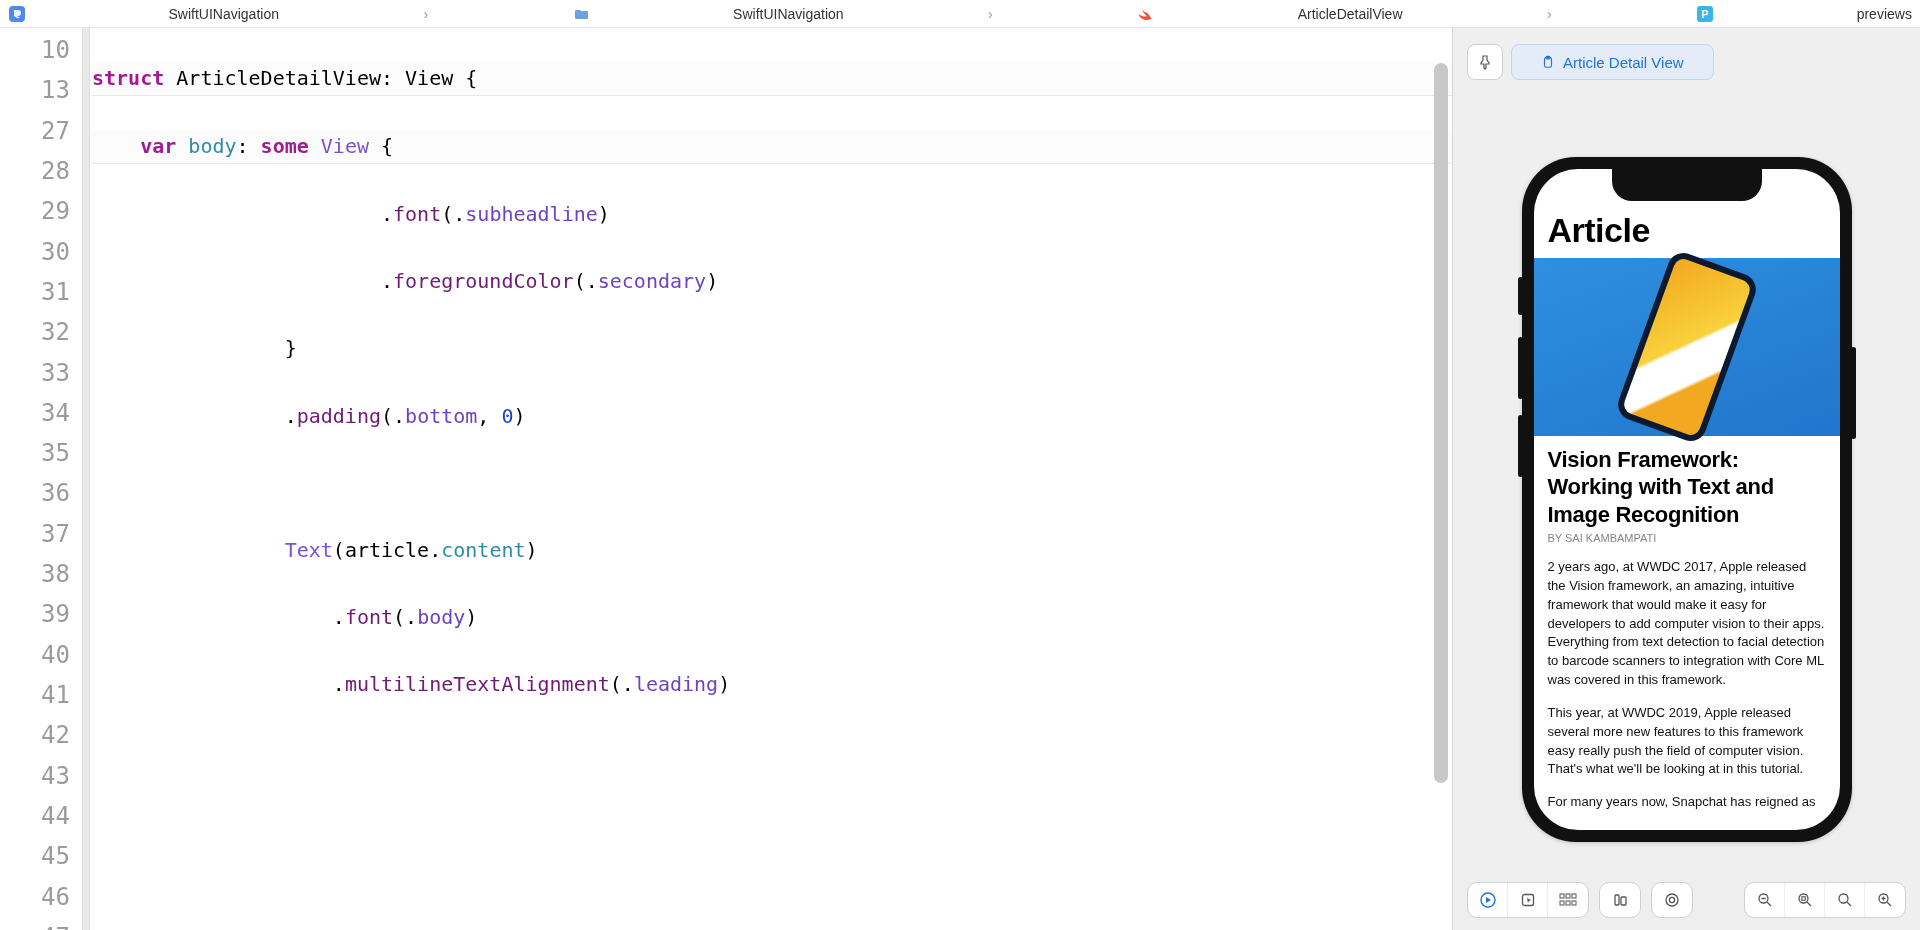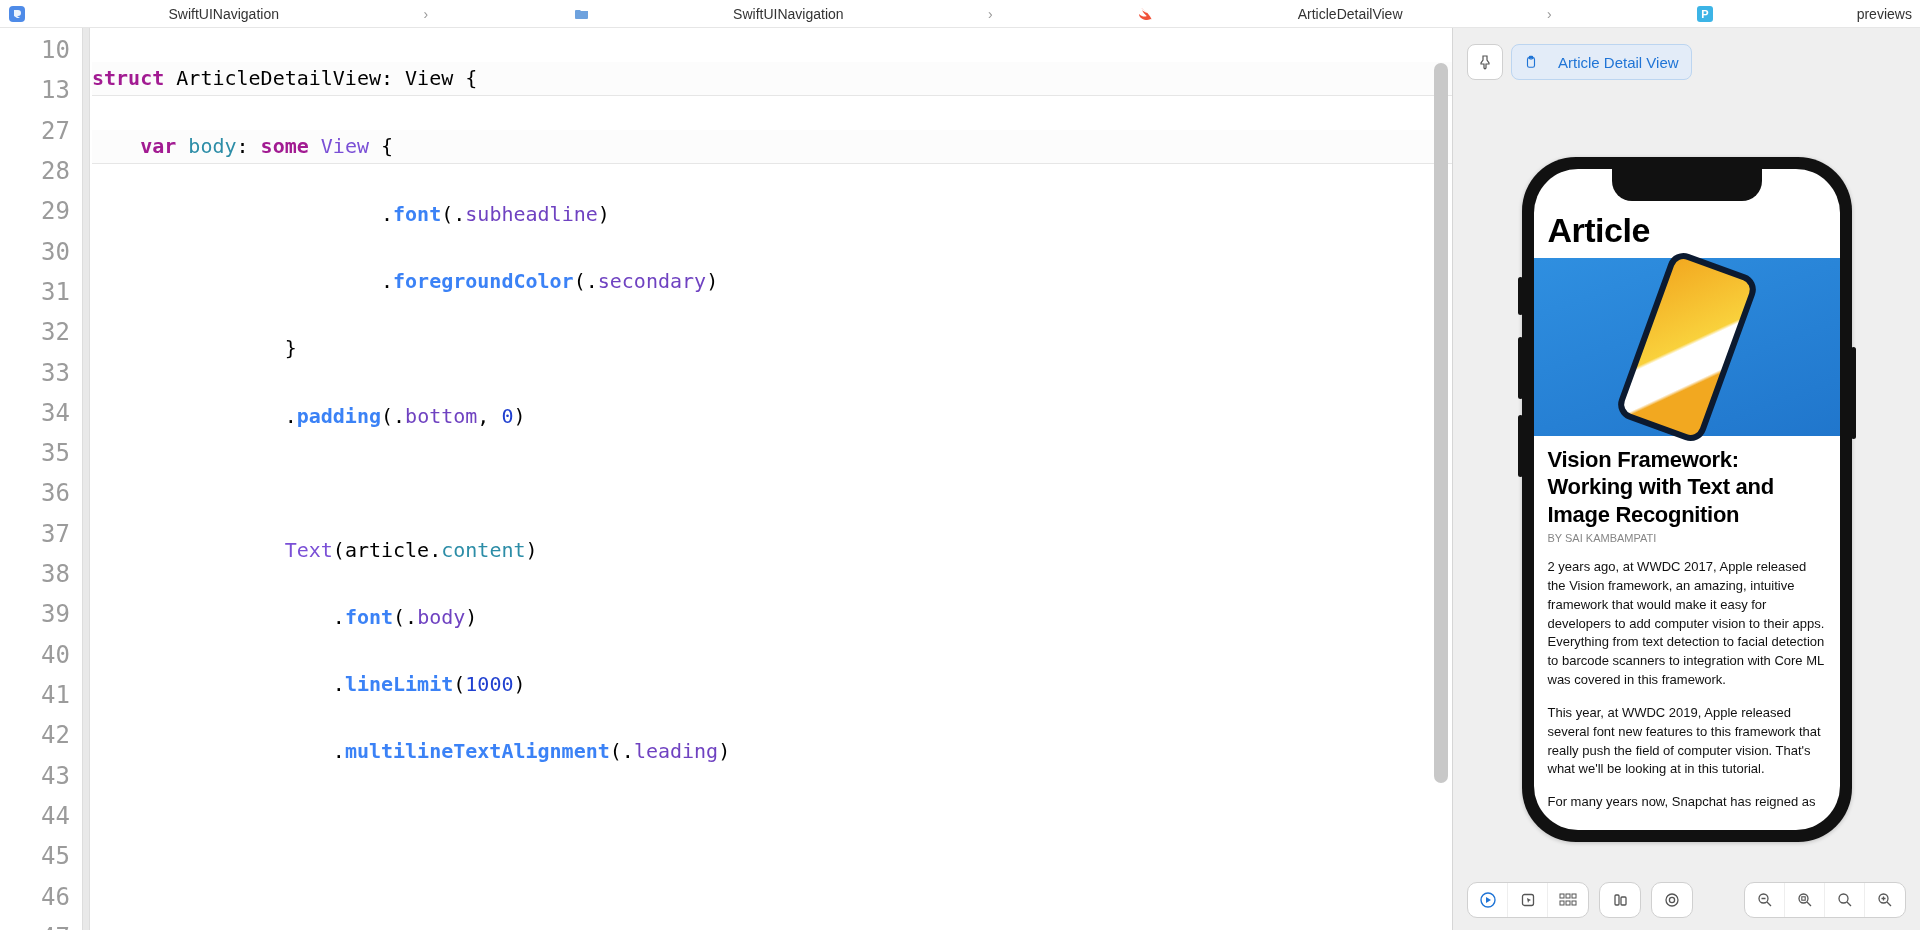--- a/index.html
+++ b/index.html
@@ -61,21 +61,21 @@
   color: #000;
   position: relative;
 }
 .code .line { min-height: 1.68em; }
 .sticky {
   background: #fcfcfc;
   border-bottom: 1px solid #e6e6e6;
 }
 .kw { color: #a21b92; font-weight:600;text-align:right; }
 .type { color: #7a4fd6; }
-.func { color: #3b82f6; font-weight: bold; }
+.func { color: #701a75; }
 .prop { color: #2c8da7; }
 .arg { color: #6f42c1; }
 .num { color: #2040d0; }
 .plain { color: #000; }
 
 .scrollbar {
   position: absolute;
   right: 4px;
   top: 35px;
   width: 14px;
@@ -106,27 +106,27 @@
   height: 36px;
   background: #fff;
   border: 1px solid #d0d0d0;
   border-radius: 8px;
   display: flex;
   align-items: center;
   justify-content: center;
 }
 .preview-label {
   height: 36px;
-  padding: 0 12px;
+  padding: 0 29px;
   background: #e3ecf8;
   border: 1px solid #bcd5f0;
   border-radius: 8px;
   display: flex;
   align-items: center;
-  gap: 20px;
+  gap: 8px;
   color: #1f74d6;
   font-size: 15px;
 }
 .device-stage {
   flex:1;
   display:flex;
   align-items:center;
   justify-content:center;
   padding-top: 40px;
 }
@@ -297,21 +297,20 @@
     <div class="code">
 <div class="line sticky"><span class="kw">struct</span> <span class="plain">ArticleDetailView</span><span>: View {</span></div>
 <div class="line sticky">    <span class="kw">var</span> <span class="prop">body</span><span>:</span> <span class="kw">some</span> <span class="type">View</span><span> {</span></div>
 <div class="line"><span>                        </span><span>.</span><span class="func">font</span><span>(.</span><span class="arg">subheadline</span><span>)</span></div>
 <div class="line"><span>                        </span><span>.</span><span class="func">foregroundColor</span><span>(.</span><span class="arg">secondary</span><span>)</span></div>
 <div class="line"><span>                }</span></div>
 <div class="line"><span>                </span><span>.</span><span class="func">padding</span><span>(.</span><span class="arg">bottom</span><span>, </span><span class="num">0</span><span>)</span></div>
 <div class="line"><span></span></div>
 <div class="line"><span>                </span><span class="type">Text</span><span>(</span><span class="plain">article</span><span>.</span><span class="prop">content</span><span>)</span></div>
 <div class="line"><span>                    </span><span>.</span><span class="func">font</span><span>(.</span><span class="arg">body</span><span>)</span></div>
-<div class="line"><span>                    </span><span>.</span><span class="func">lineLimit</span><span>(</span><span class="num">1000</span><span>)</span></div>
 <div class="line"><span>                    </span><span>.</span><span class="func">multilineTextAlignment</span><span>(.</span><span class="arg">leading</span><span>)</span></div>
 
 
 
 
 
 
 
 
 
@@ -353,21 +352,21 @@
           <div class="hero">
             <div class="phone-mock">
                 <div class="phone-screen"></div>
               </div>
           </div>
           <div class="art-section">
             <div class="art-title">Vision Framework: Working with Text and Image Recognition</div>
             <div class="art-author">BY SAI KAMBAMPATI</div>
             <div class="art-body">
               <p>2 years ago, at WWDC 2017, Apple released the Vision framework, an amazing, intuitive framework that would make it easy for developers to add computer vision to their apps. Everything from text detection to facial detection to barcode scanners to integration with Core ML was covered in this framework.</p>
-              <p>This year, at WWDC 2019, Apple released several font new features to this framework that really push the field of computer vision. That's what we'll be looking at in this tutorial.</p>
+              <p>This year, at WWDC 2019, Apple released several more new features to this framework easy really push the field of computer vision. That's what we'll be looking at in this tutorial.</p>
               <p>For many years now, Snapchat has reigned as</p>
             </div>
           </div>
         </div>
       </div>
     </div>
 
     <div class="bottom-toolbar">
       <div style="display:flex; gap:10px;">
         <div class="btgroup">

